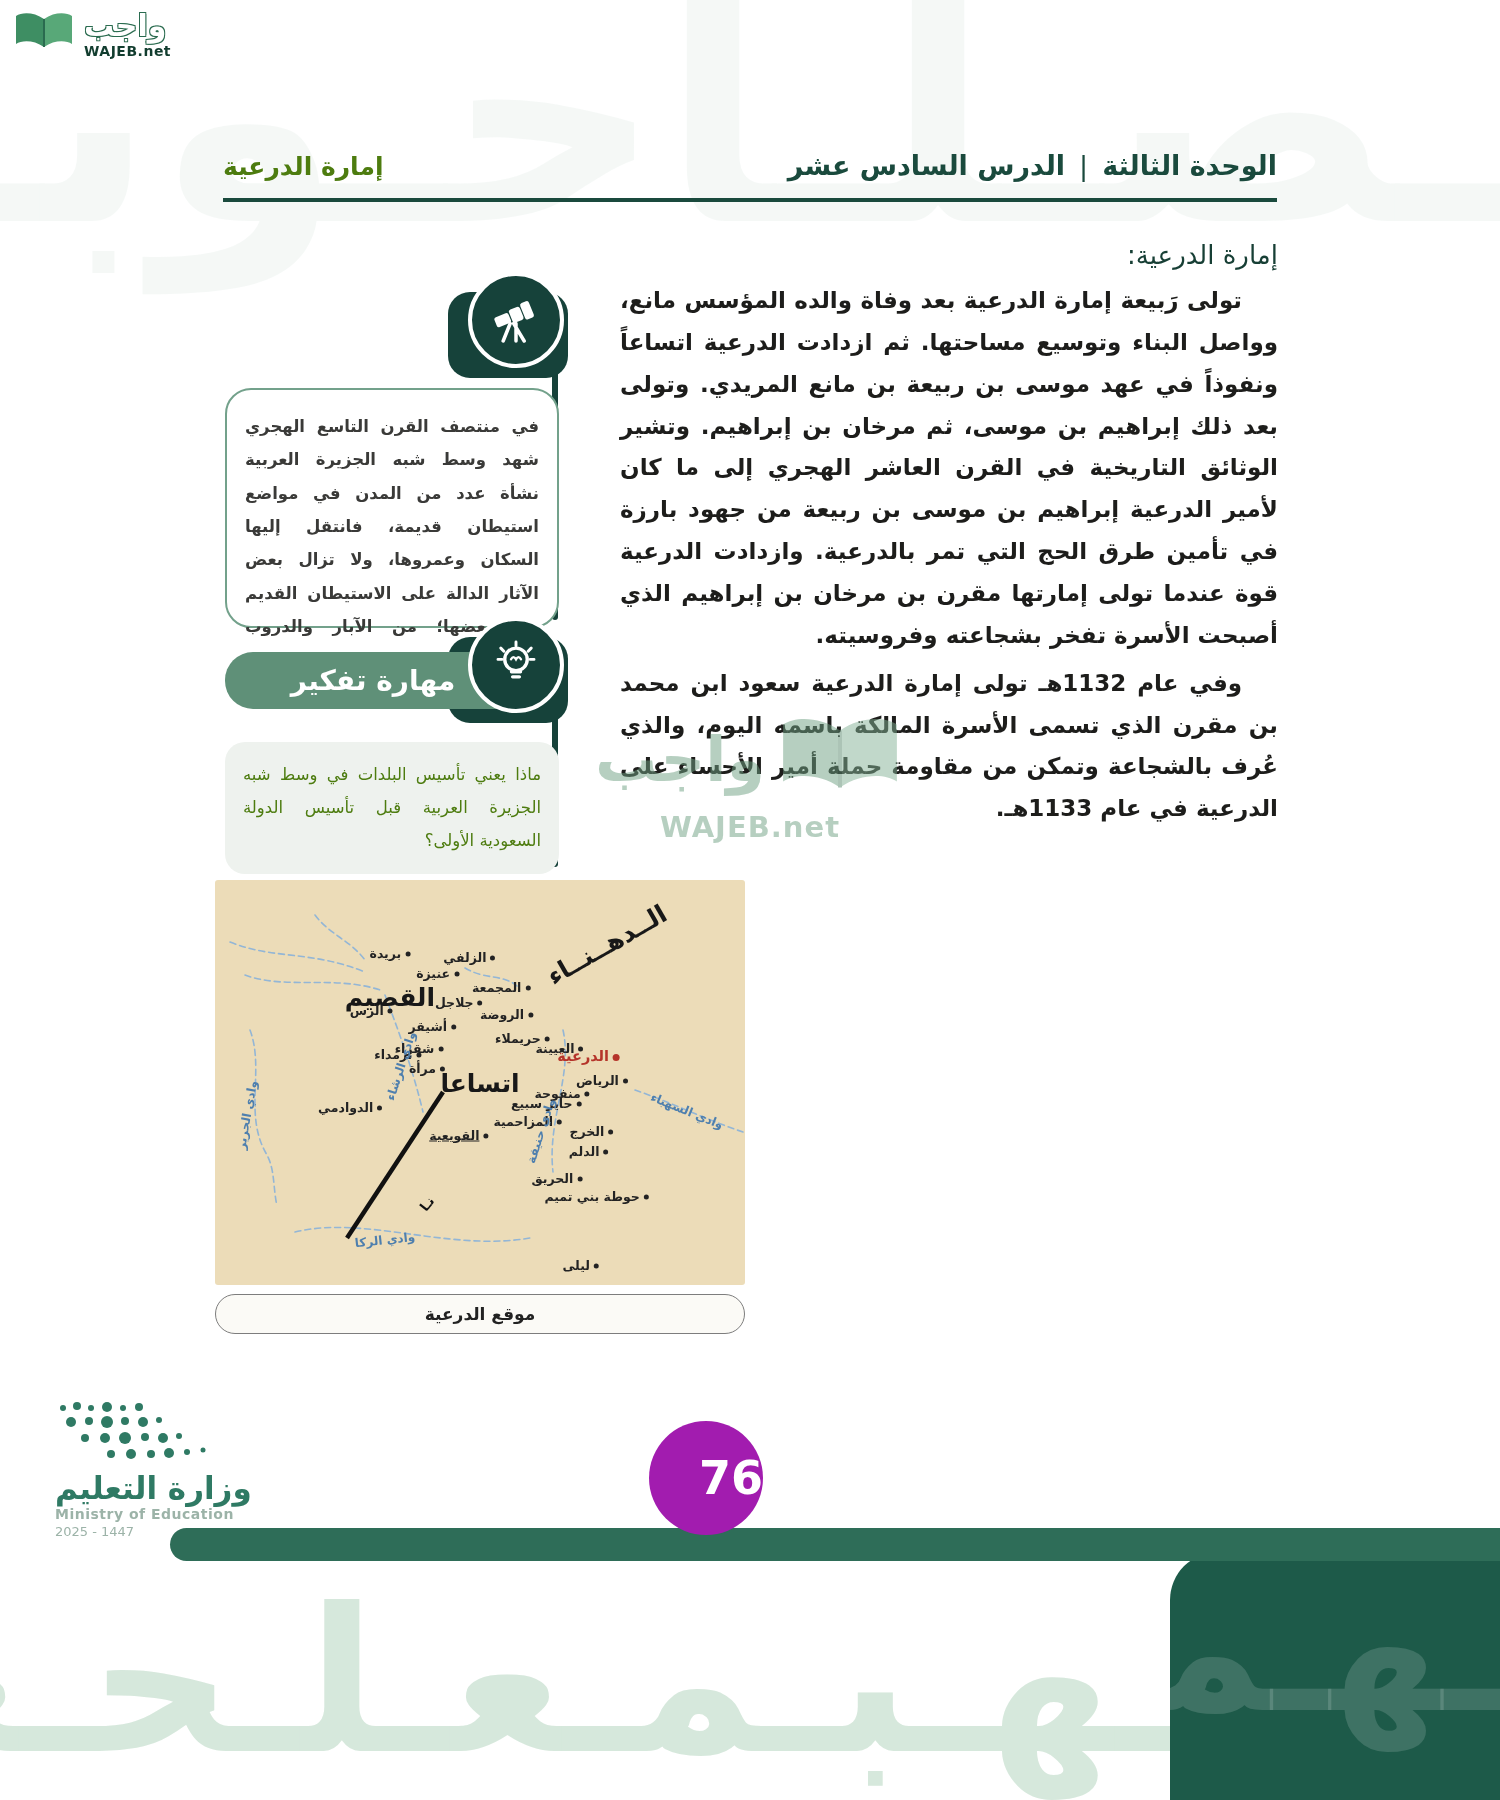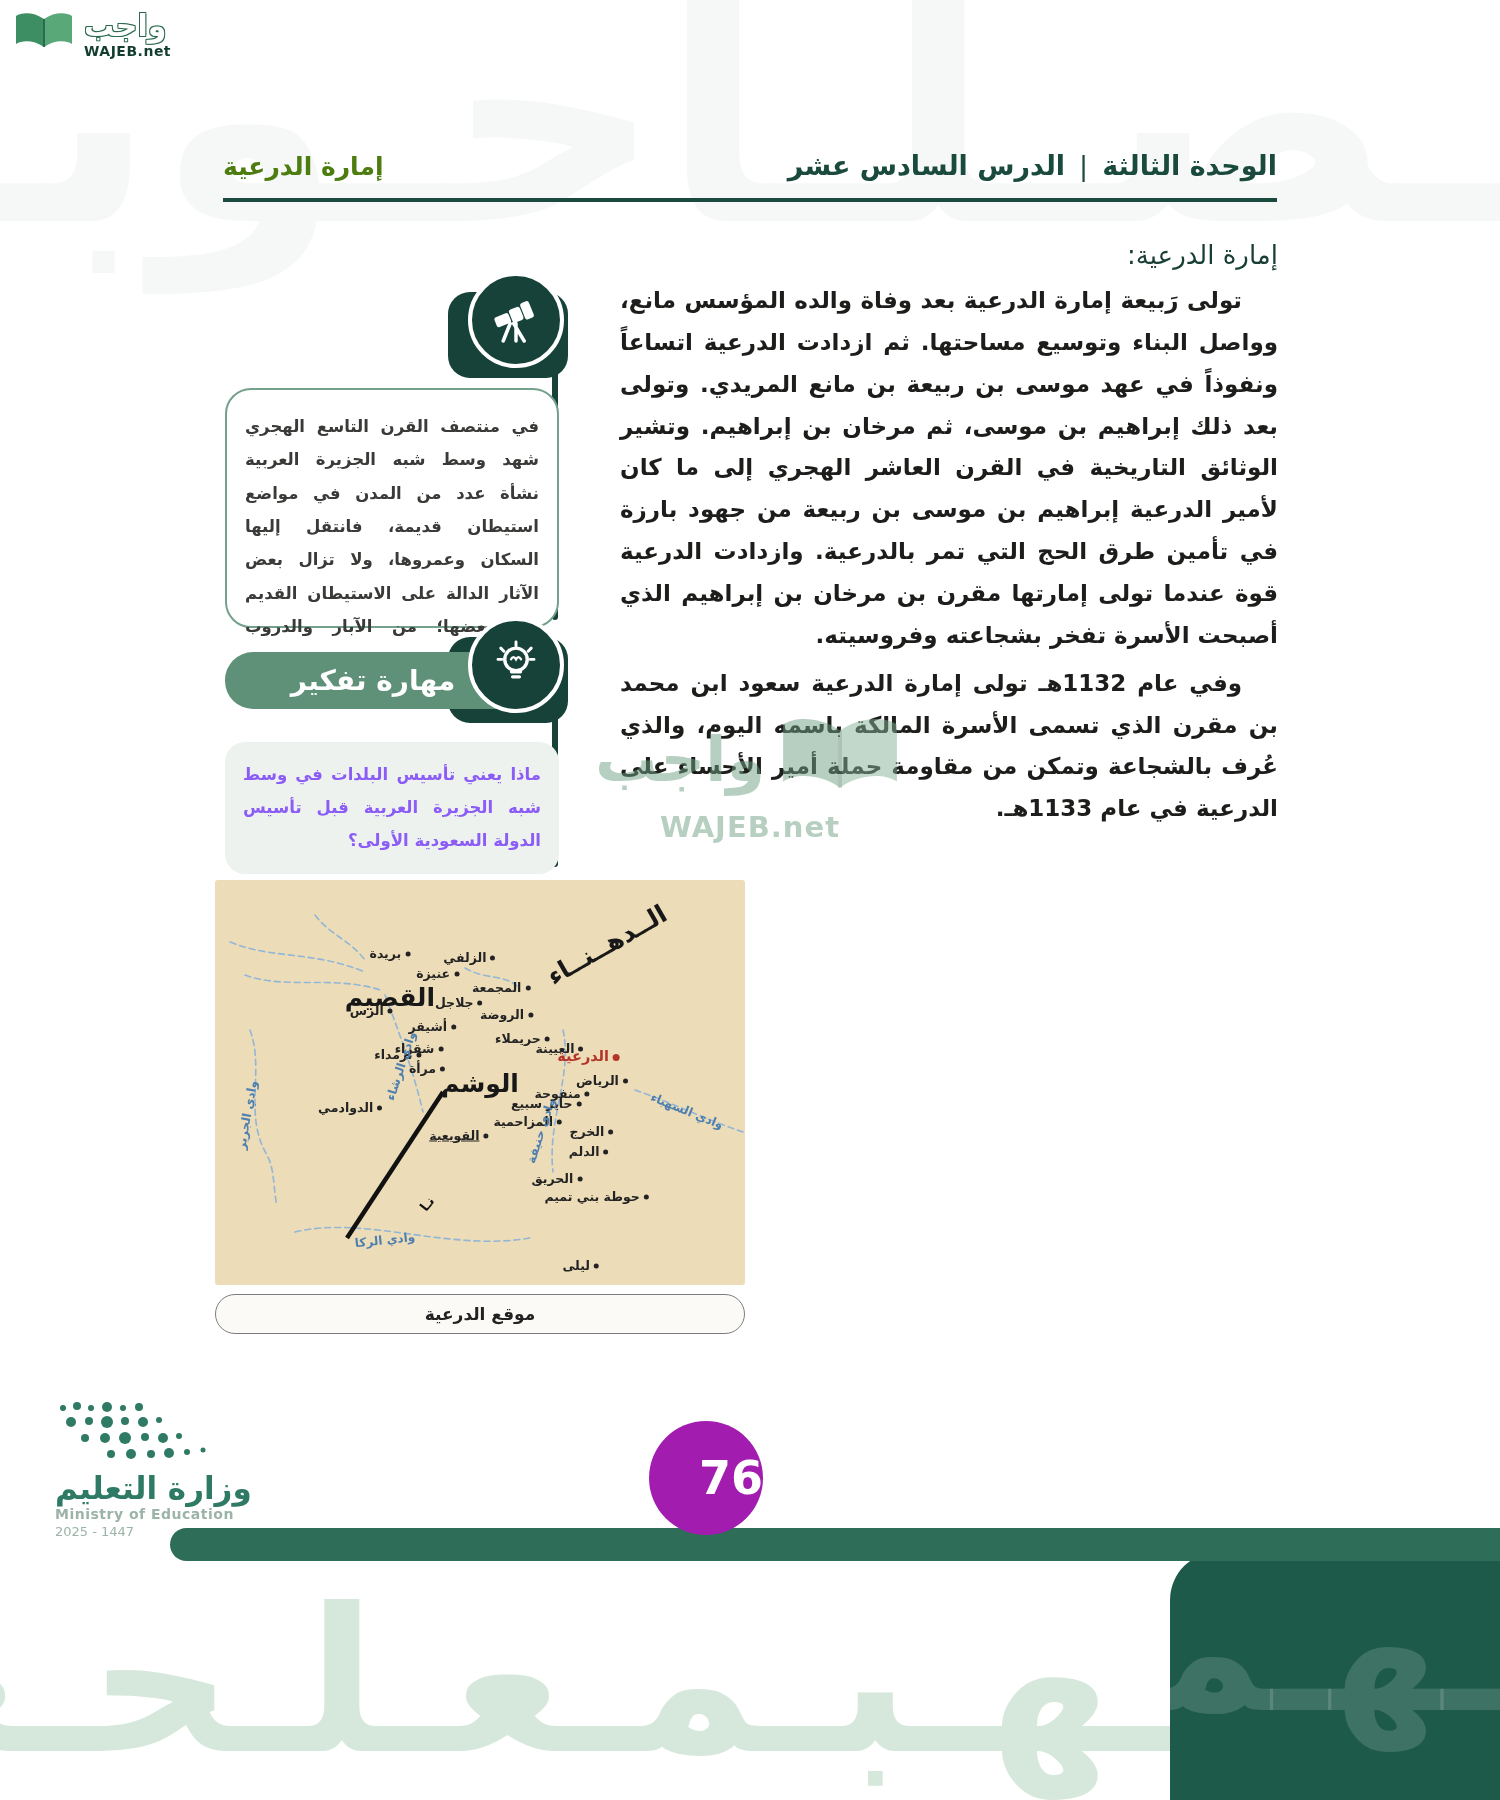--- a/index.html
+++ b/index.html
@@ -63,21 +63,21 @@
   .enr-circle { top:272px; } .thk-circle { top:617px; }
   .feature-line { position:absolute; left:552px; width:6px; background:#16423a; border-radius:3px; z-index:4; }
   .enr-line { top:366px; height:254px; } .thk-line { top:711px; height:156px; }
 
   .enr-box { position:absolute; left:225px; top:388px; width:334px; height:240px;
     border:2px solid #73a18b; border-radius:26px; background:#fff; padding:20px 18px; z-index:6; }
   .enr-box p { font-size:16.5px; font-weight:700; color:#3a3a38; line-height:2.02; text-align:justify; }
 
   .thk-box { position:absolute; left:225px; top:742px; width:334px; height:132px;
     border-radius:20px; background:#eef2ee; padding:16px 18px; z-index:6; }
-  .thk-box p { font-size:16.5px; font-weight:700; color:#8b5cf6; line-height:2; text-align:justify; }
+  .thk-box p { font-size:16.5px; font-weight:400; color:#4d7c0f; line-height:2; text-align:justify; }
 
   
   .map { position:absolute; left:215px; top:880px; width:530px; height:405px;
     background:#ecdcb8; border-radius:3px; overflow:hidden; z-index:6; }
   .map svg { position:absolute; inset:0; }
   .m-label { position:absolute; white-space:nowrap; font-weight:700; }
   .m-town    { font-size:12.5px; color:#232323; }
   .m-capital { font-size:14.5px; color:#b5342a; font-weight:800; }
   .m-region  { font-size:25px;  color:#181818; font-weight:800; }
   .m-wadi    { font-size:12px;  color:#4e7fae; }
@@ -192,21 +192,21 @@
         <path d="M170,115 C185,155 198,190 208,232"></path>
         <path d="M348,150 C358,195 332,240 338,292"></path>
         <path d="M420,210 C455,222 492,240 528,252"></path>
         <path d="M80,352 C150,335 235,372 315,358"></path>
       </g>
       <path d="M228,212 L132,358" stroke="#111111" stroke-width="4.5" fill="none"></path>
     </svg>
     <div id="map-labels">
         <span class="m-label m-region" style="left: 74%; top: 16%; transform: translate(-50%, -50%) rotate(-30deg);">الــدهــنــاء</span>
         <span class="m-label m-region" style="left: 33%; top: 29%; transform: translate(-50%, -50%);">القصيم</span>
-        <span class="m-label m-region" style="left: 50%; top: 50%; transform: translate(-50%, -50%);">الوشم</span>
+        <span class="m-label m-region" style="left: 50%; top: 50%; transform: translate(-50%, -50%);">اتساعا</span>
         <span class="m-label m-town" style="left: 33%; top: 18%; transform: translate(-50%, -50%);"><i class="m-dot"></i>بريدة</span>
         <span class="m-label m-town" style="left: 42%; top: 23%; transform: translate(-50%, -50%);"><i class="m-dot"></i>عنيزة</span>
         <span class="m-label m-town" style="left: 48%; top: 19%; transform: translate(-50%, -50%);"><i class="m-dot"></i>الزلفي</span>
         <span class="m-label m-town" style="left: 29.5%; top: 32%; transform: translate(-50%, -50%);"><i class="m-dot"></i>الرس</span>
         <span class="m-label m-town" style="left: 54%; top: 26.5%; transform: translate(-50%, -50%);"><i class="m-dot"></i>المجمعة</span>
         <span class="m-label m-town" style="left: 46%; top: 30%; transform: translate(-50%, -50%);"><i class="m-dot"></i>جلاجل</span>
         <span class="m-label m-town" style="left: 55%; top: 33%; transform: translate(-50%, -50%);"><i class="m-dot"></i>الروضة</span>
         <span class="m-label m-town" style="left: 58%; top: 39%; transform: translate(-50%, -50%);"><i class="m-dot"></i>حريملاء</span>
         <span class="m-label m-town" style="left: 41%; top: 36%; transform: translate(-50%, -50%);"><i class="m-dot"></i>أشيقر</span>
         <span class="m-label m-town" style="left: 38.5%; top: 41.5%; transform: translate(-50%, -50%);"><i class="m-dot"></i>شقراء</span>

